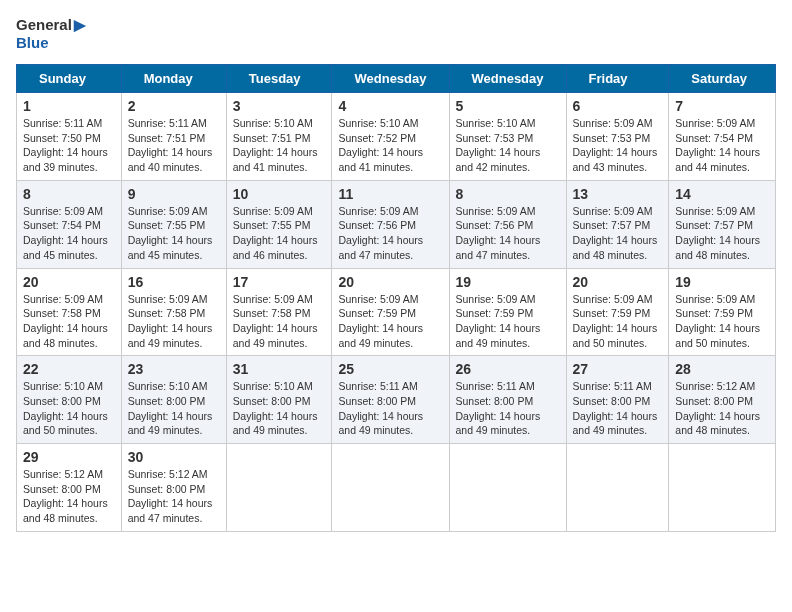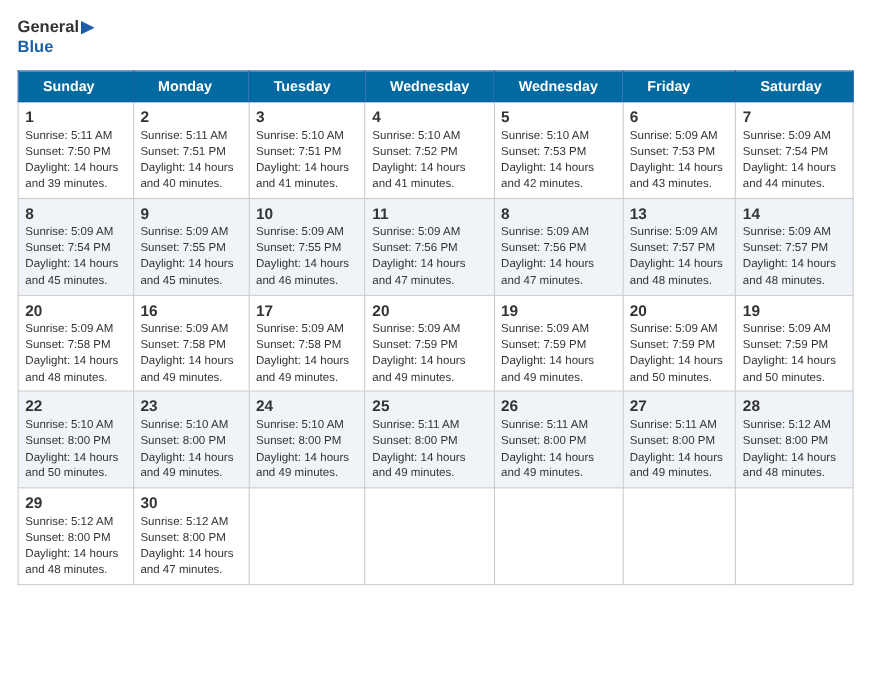--- a/index.html
+++ b/index.html
@@ -199,21 +199,21 @@
       <tr>
         <td>
           <span class="day-num">22</span>
           <div class="day-info">Sunrise: 5:10 AM<br>Sunset: 8:00 PM<br>Daylight: 14 hours<br>and 50 minutes.</div>
         </td>
         <td>
           <span class="day-num">23</span>
           <div class="day-info">Sunrise: 5:10 AM<br>Sunset: 8:00 PM<br>Daylight: 14 hours<br>and 49 minutes.</div>
         </td>
         <td>
-          <span class="day-num">24</span>
+          <span class="day-num">31</span>
           <div class="day-info">Sunrise: 5:10 AM<br>Sunset: 8:00 PM<br>Daylight: 14 hours<br>and 49 minutes.</div>
         </td>
         <td>
           <span class="day-num">25</span>
           <div class="day-info">Sunrise: 5:11 AM<br>Sunset: 8:00 PM<br>Daylight: 14 hours<br>and 49 minutes.</div>
         </td>
         <td>
           <span class="day-num">26</span>
           <div class="day-info">Sunrise: 5:11 AM<br>Sunset: 8:00 PM<br>Daylight: 14 hours<br>and 49 minutes.</div>
         </td>

